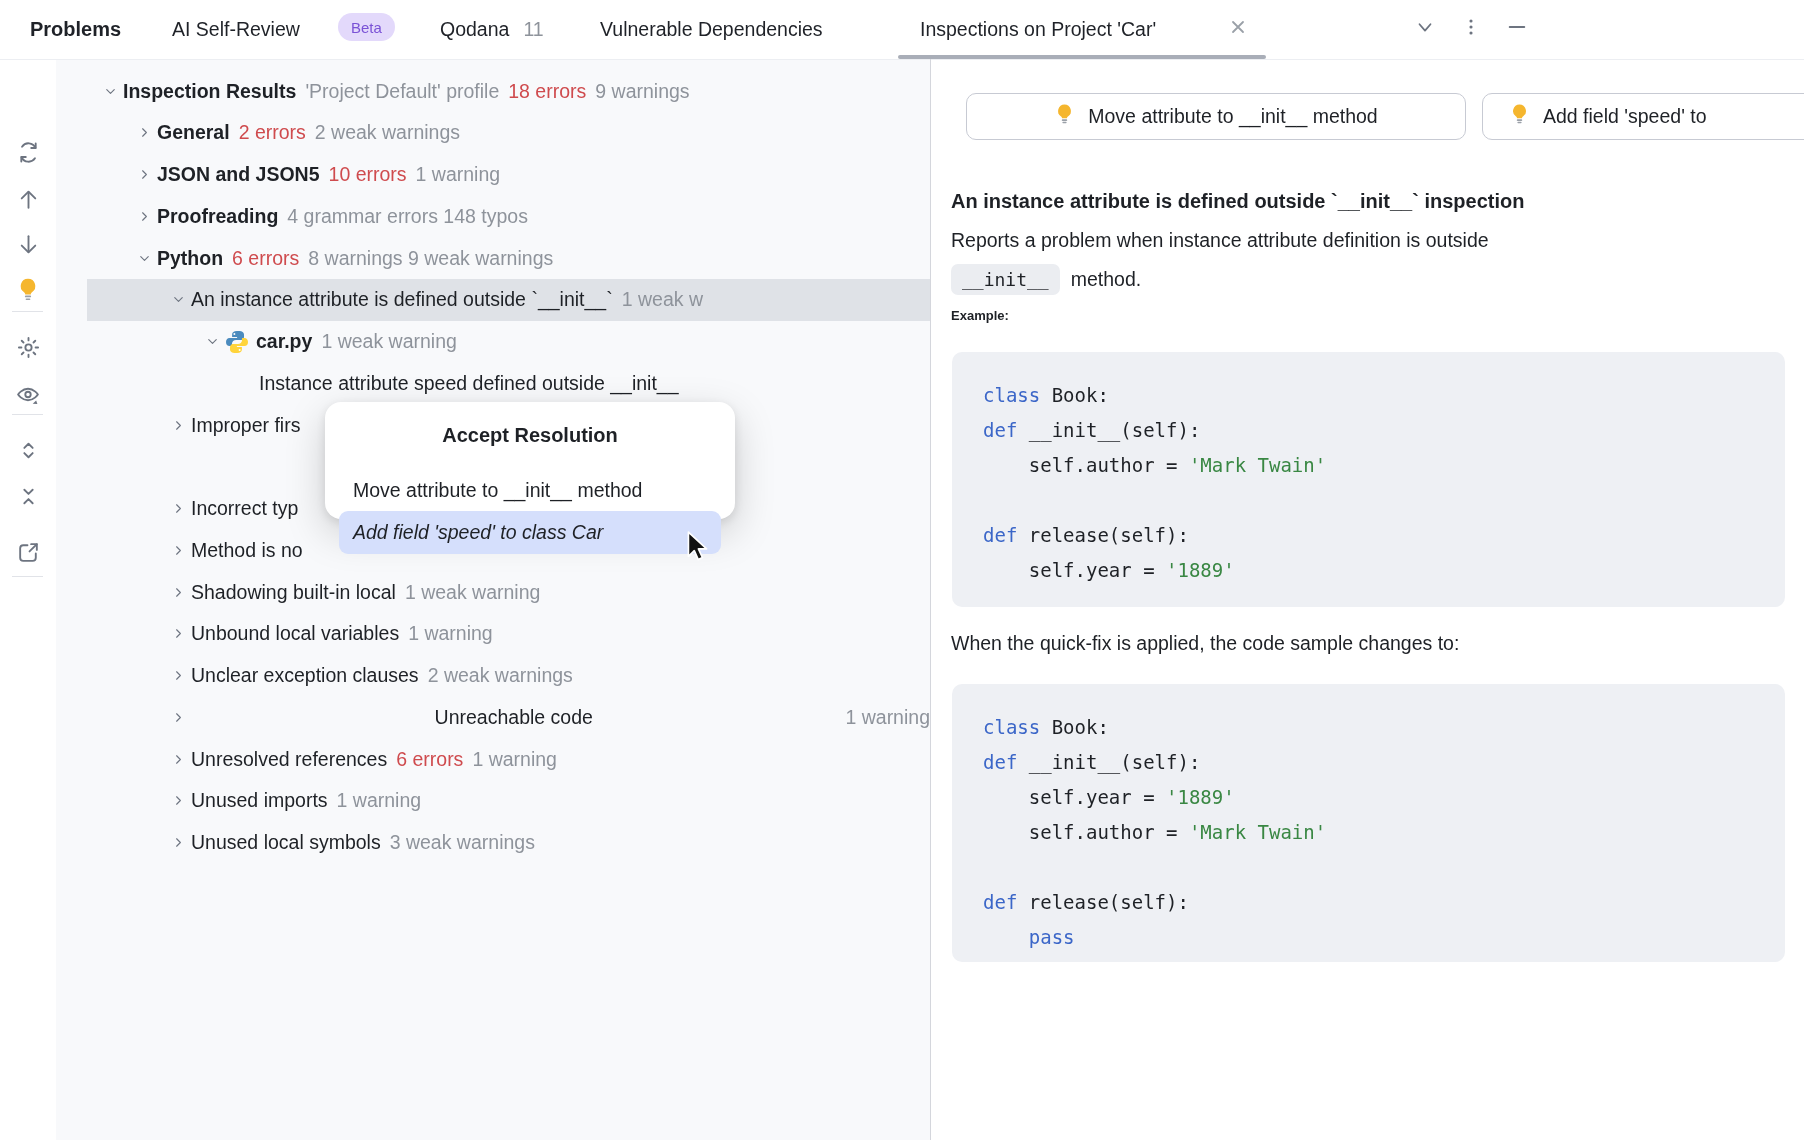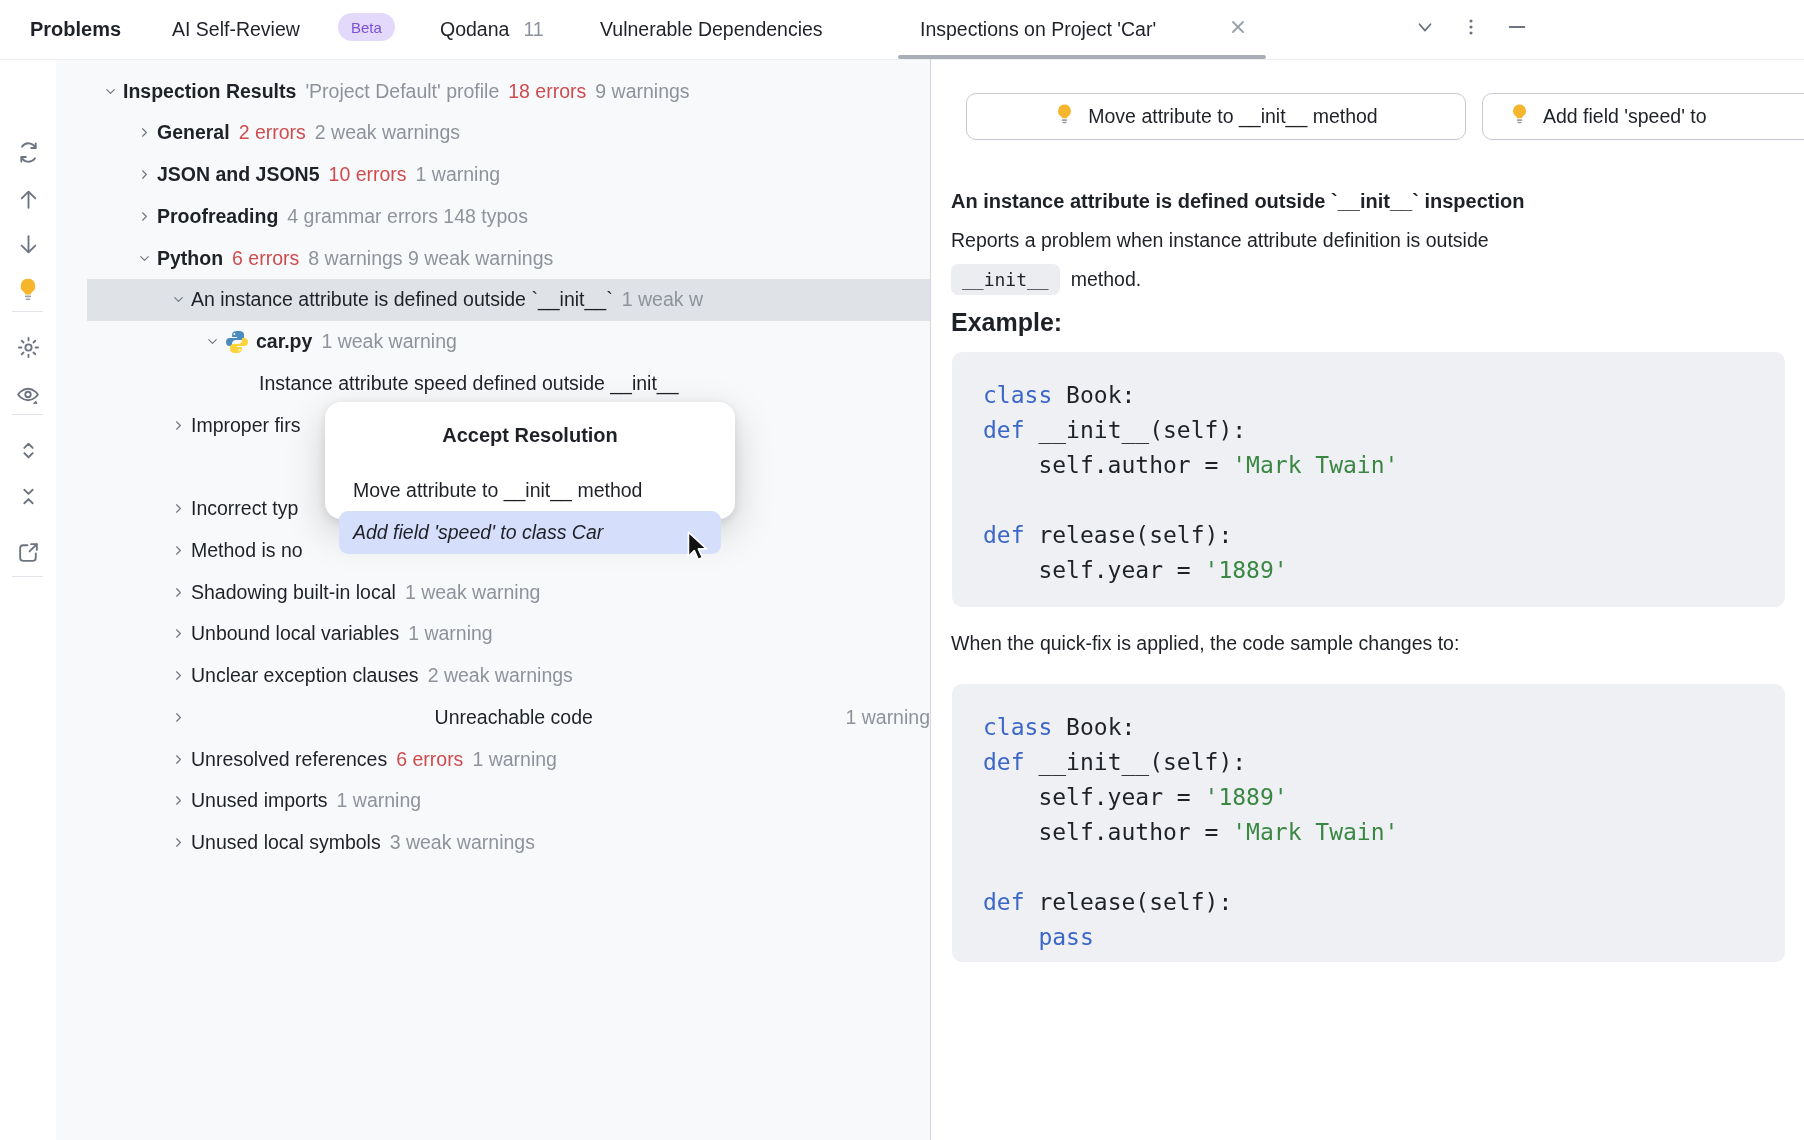--- a/index.html
+++ b/index.html
@@ -48,23 +48,23 @@
   .details{position:absolute;left:931px;top:59px;right:0;bottom:0;background:#fff;overflow:hidden;}
   .act-btn{position:absolute;top:34px;height:47px;box-sizing:border-box;border:1.5px solid #c7cad3;
         border-radius:10px;background:#fff;display:flex;align-items:center;justify-content:center;
         gap:13px;font-size:19.5px;color:#1e2126;cursor:pointer;}
   .btn1{left:35px;width:500px;}
   .btn2{left:551px;width:430px;justify-content:flex-start;padding-left:26px;}
   .h-title{position:absolute;left:20px;top:131px;font-size:20px;font-weight:700;}
   .desc1{position:absolute;left:20px;top:170px;font-size:19.5px;}
   .desc2{position:absolute;left:20px;top:199px;height:42px;display:flex;align-items:center;gap:11px;font-size:19.5px;}
   .chip{font-family:"DejaVu Sans Mono",monospace;font-size:18px;background:#ebedf1;border-radius:7px;padding:5px 11px;}
-  .example{position:absolute;left:20px;top:249px;font-size:25px;font-weight:700;}
+  .example{position:absolute;left:20px;top:249px;font-size:13px;font-weight:700;}
   .codeblock{position:absolute;left:21px;width:833px;background:#eef0f4;border-radius:10px;
-        font-family:"DejaVu Sans Mono",monospace;font-size:23px;line-height:35px;
+        font-family:"DejaVu Sans Mono",monospace;font-size:19px;line-height:35px;
         padding:26px 0 0 31px;box-sizing:border-box;}
   .code1{top:293px;height:255px;}
   .code2{top:625px;height:278px;}
   .code-line{white-space:pre;height:35px;}
   .tok-k{color:#3b66c8;} .tok-s{color:#398743;} .tok-p{color:#1e2126;}
   .note{position:absolute;left:20px;top:573px;font-size:19.5px;}
 
   
   .popup{position:absolute;left:325px;top:402px;width:410px;height:117px;background:#fff;border-radius:16px;
         box-shadow:0 3px 10px rgba(0,0,0,.10),0 14px 40px rgba(0,0,0,.18);z-index:6;}

